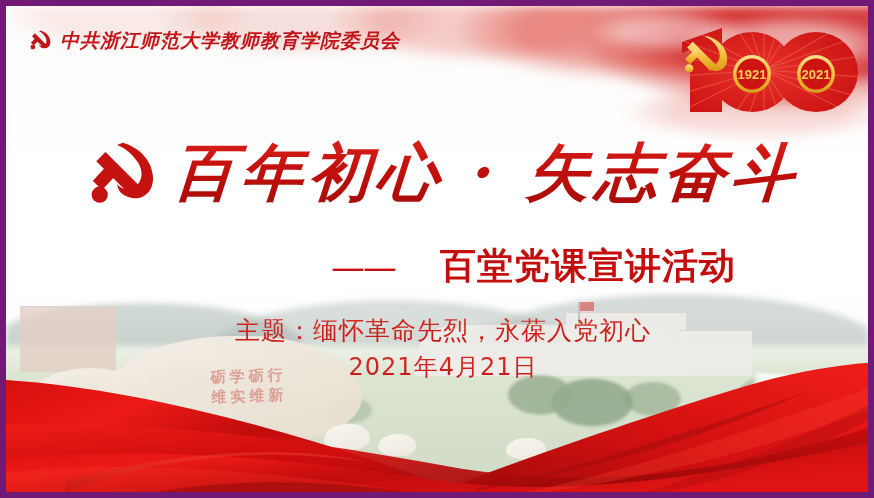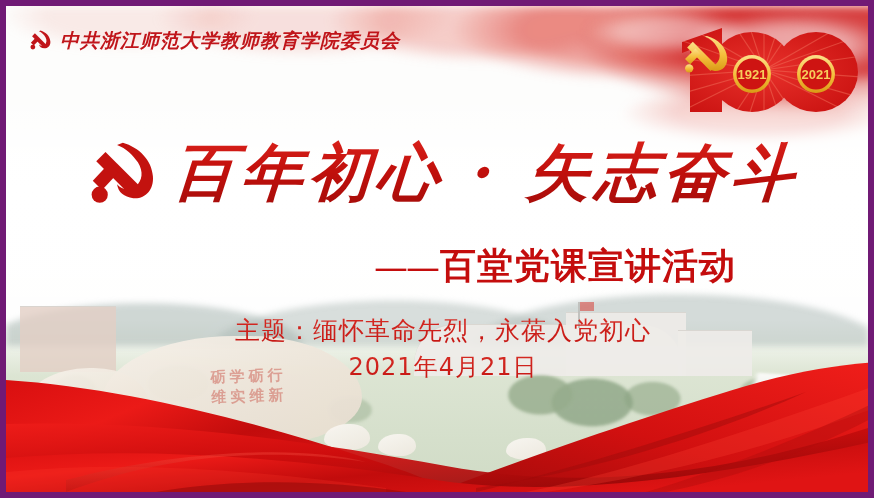--- a/index.html
+++ b/index.html
@@ -158,20 +158,21 @@
     z-index:7;display:flex;align-items:center;gap:2px;
     white-space:nowrap;
   }
   .sub-dash{
     color:#c40d0d;font-size:34px;font-weight:400;letter-spacing:-2px;
     font-family:"DejaVu Sans","Liberation Sans",sans-serif;
   }
   .sub-text{
     color:#c40d0d;font-size:36px;font-weight:700;letter-spacing:1px;
     font-family:"DejaVu Sans","Liberation Sans",sans-serif;
+    margin-left:43px;
   }
 
   
   .info{
     position:absolute;left:0;top:306px;width:874px;
     z-index:7;text-align:center;
     color:#cf2222;
   }
   .info .line{
     font-size:25px;line-height:37px;font-weight:400;letter-spacing:1px;

